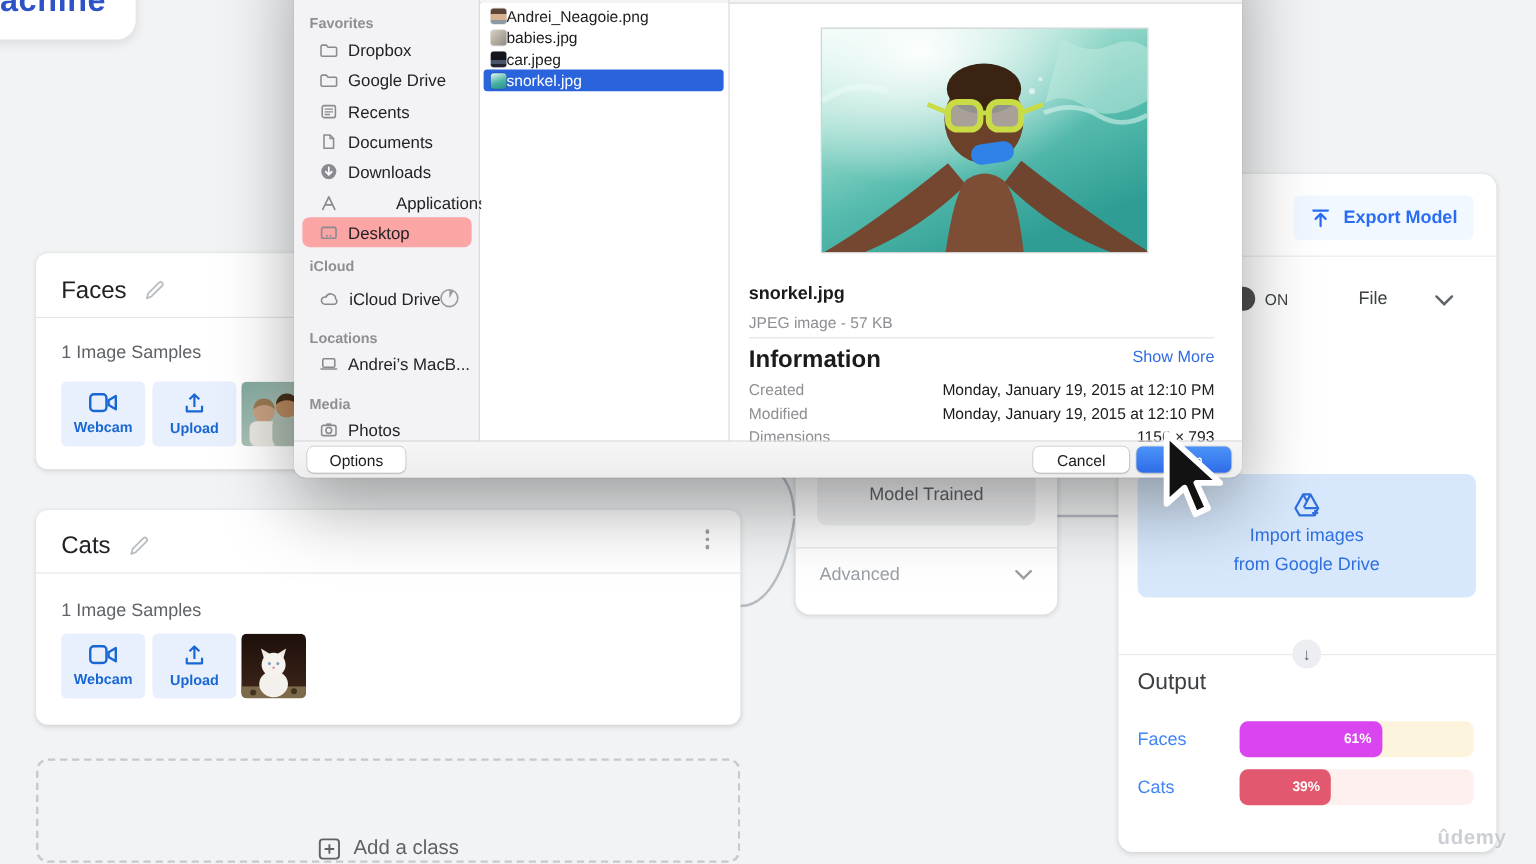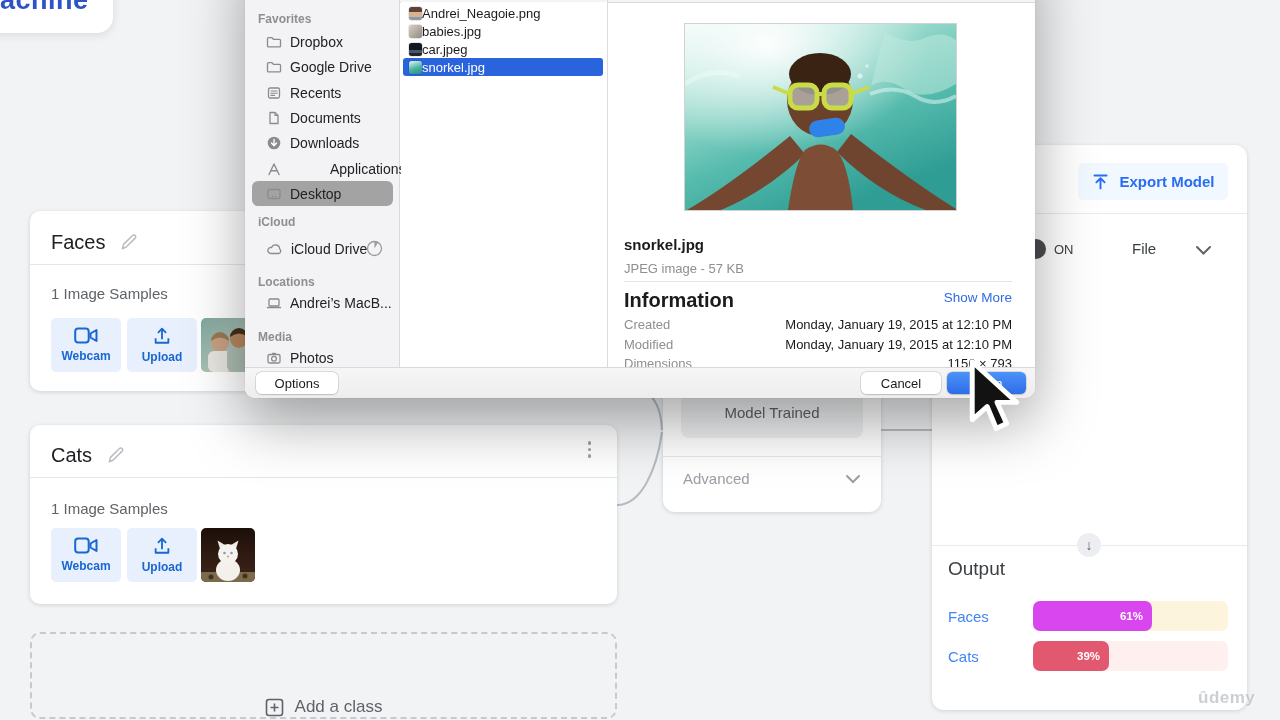--- a/index.html
+++ b/index.html
@@ -57,21 +57,21 @@
              text-shadow:0 1px 2px #ffffff;z-index:50;letter-spacing:.5px;}
 
   
   .dialog{position:absolute;left:245px;top:-60px;width:790px;height:458px;background:#fff;border-radius:10px;
           box-shadow:0 24px 60px rgba(0,0,0,.35),0 0 1px rgba(0,0,0,.25);z-index:30;overflow:hidden;}
   .dlg-toolbar{position:absolute;left:155px;top:0;right:0;height:62px;background:#f4f4f5;border-bottom:1px solid #dadade;}
   .dlg-sidebar{position:absolute;left:0;top:0;bottom:0;width:155px;background:#f3f2f5;border-right:1px solid #d9d8dc;box-sizing:border-box;}
   .sb-label{position:absolute;left:13px;font-size:12px;font-weight:bold;color:#8e8e93;}
   .sb-item{position:absolute;left:7px;right:6px;height:25px;display:flex;align-items:center;gap:8px;padding-left:14px;
            font-size:14px;color:#222226;border-radius:6px;cursor:pointer;box-sizing:border-box;}
-  .sb-item.selected{background:#a3a3a3;}
+  .sb-item.selected{background:#fca5a5;}
   .sb-item svg{flex:0 0 auto;}
   .sb-pie{position:absolute;right:10px;}
 
   .file-list{position:absolute;left:156px;top:62px;width:206px;bottom:30px;background:#fff;}
   .file-row{position:absolute;left:0;right:0;height:18px;display:flex;align-items:center;gap:0;padding-left:8px;
             font-size:13px;color:#1c1c1e;cursor:pointer;box-sizing:border-box;}
   .file-row.selected{left:2px;right:4px;padding-left:6px;background:#2a64dd;border-radius:3px;color:#fff;}
   .fi{width:13px;height:13px;border-radius:2.5px;flex:0 0 auto;box-shadow:0 0 0 .5px rgba(0,0,0,.2);}
   .fi-portrait{background:linear-gradient(#5d4436 0 38%, #d9b291 38% 75%, #8b9aa4 75%);}
   .fi-babies{background:linear-gradient(135deg,#d8d0c2,#8f8a80);}
@@ -242,20 +242,30 @@
 
     <div class="toggle-pill"></div>
     <div class="toggle-knob"></div>
     <div class="on-label">ON</div>
     <div class="file-label">File</div>
     <svg class="abs" style="left:263px;top:100px;" width="17" height="11" viewBox="0 0 17 11">
       <path d="M2 2 L8.5 8.5 L15 2" fill="none" stroke="#5f6368" stroke-width="2" stroke-linecap="round"></path>
     </svg>
 
 
+    <div class="drop-box" style="top:250px;height:103px;">
+      <svg width="24" height="21" viewBox="0 0 24 21">
+        <path d="M9 2 H15 L21.5 13.5 L18 19.5 H6 L2.5 13.5 Z M9 2 L12 7.5 M15 2 L9.5 13 M21.5 13.5 H10" fill="none" stroke="#2f6fe0" stroke-width="1.8" stroke-linejoin="round"></path>
+        <path d="M19 15 V20 M16.5 17.5 H21.5" stroke="#2f6fe0" stroke-width="1.8"></path>
+      </svg>
+      <div class="lines">
+        <div>Import images</div>
+        <div>from Google Drive</div>
+      </div>
+    </div>
 
     <div class="pp-divider" style="top:400px;"></div>
     <div class="arrow-circle">↓</div>
 
     <div class="output-heading">Output</div>
 
     <div class="out-label" style="top:463px;">Faces</div>
     <div class="bar-track" style="top: 456px; background: rgb(253, 244, 221);">
       <div class="bar-fill" style="width: 61%; background: #d946ef;">
           <span>61%</span>

